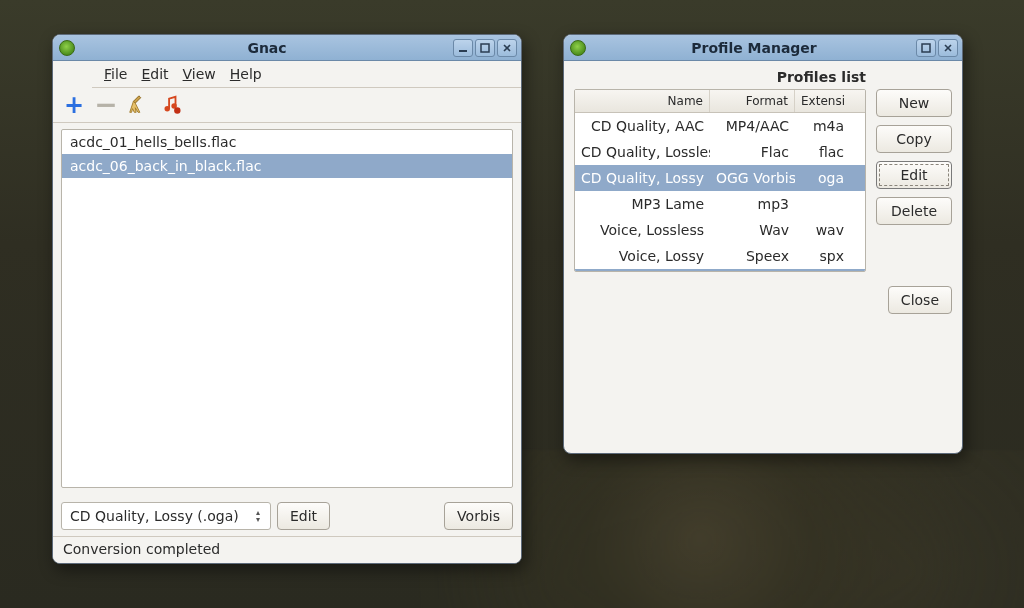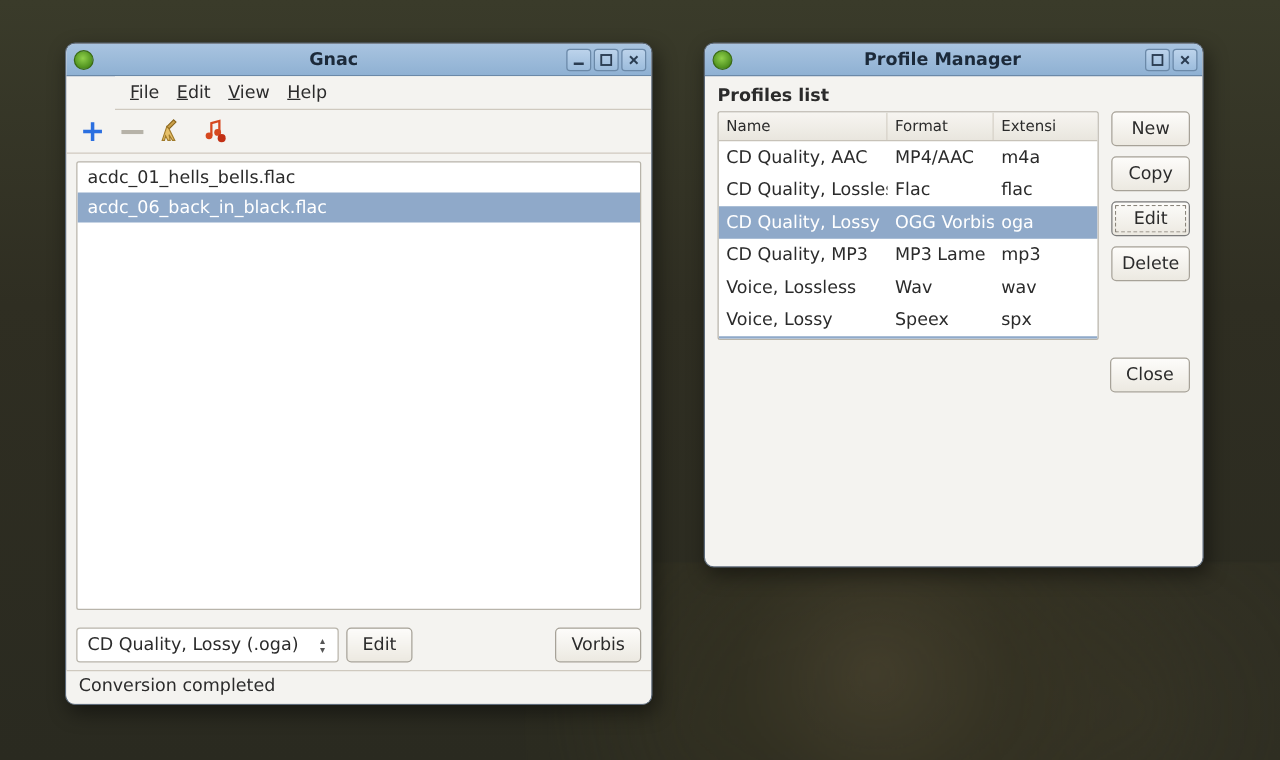--- a/index.html
+++ b/index.html
@@ -87,37 +87,37 @@
     border:1px solid #a7a298; border-radius:4px;
     display:inline-flex; align-items:center; justify-content:center;
     font-size:14px; color:#2b2b2b;
   }
   .btn.focused { outline:1px dashed #8a857b; outline-offset:-4px; border-color:#7a7a7a; }
   .spacer { flex:1; }
   .statusbar { padding:4px 10px 6px 10px; font-size:14px; color:#2b2b2b;
     border-top:1px solid #cfc9bf; background:#f4f3f0; }
 
   
-  .pm-body { padding:6px 10px 10px 10px; display:flex; flex-direction:column; flex:1; }
+  .pm-body { padding:6px 10px 10px 10px; display:flex; flex-direction:column; flex:1;text-align:right; }
   .pm-row1 { display:flex; gap:10px; }
   .pm-left { flex:1; display:flex; flex-direction:column; }
   .section-title { font-weight:bold; padding:2px 0 4px 0; }
   .pm-table {
     border:1px solid #b8b4aa; background:#fff; border-radius:2px;
     overflow:hidden;
   }
   .pm-head, .pm-rowd { display:grid; grid-template-columns: 135px 85px 55px; }
   .pm-head { background: linear-gradient(#f7f5f1, #e9e6de); border-bottom:1px solid #c7c2b8; }
   .pm-head div { padding:4px 6px; font-size:12px; border-right:1px solid #d6d1c7; white-space:nowrap; overflow:hidden; }
   .pm-head div:last-child { border-right:none; }
   .pm-rowd div { padding:5px 6px; font-size:14px; white-space:nowrap; overflow:hidden; }
   .pm-rowd.selected { background:#8fa9c9; color:#fff; }
   .pm-table .bottom-line { height:2px; background:#8fa9c9; }
   .pm-btns { display:flex; flex-direction:column; gap:8px; padding-top:22px; }
-  .pm-btns .btn { width:63px; }
+  .pm-btns .btn { width:76px; }
   .pm-desc { padding-top:10px; }
   .pm-desc-text { font-size:14px; line-height:1.35; padding-top:2px; }
   .pm-close-row { display:flex; justify-content:flex-end; padding-top:14px; }
 
   .underline-first::first-letter { text-decoration: underline; }
 </style>
 </head>
 <body>
 
 <div class="bush"></div>
@@ -228,21 +228,20 @@
                 <div>CD Quality, Lossless</div>
                 <div>Flac</div>
                 <div>flac</div>
               </div>
               <div class="pm-rowd selected">
                 <div>CD Quality, Lossy</div>
                 <div>OGG Vorbis</div>
                 <div>oga</div>
               </div>
               <div class="pm-rowd">
-                <div>CD Quality, MP3</div>
                 <div>MP3 Lame</div>
                 <div>mp3</div>
               </div>
               <div class="pm-rowd">
                 <div>Voice, Lossless</div>
                 <div>Wav</div>
                 <div>wav</div>
               </div>
               <div class="pm-rowd">
                 <div>Voice, Lossy</div>

